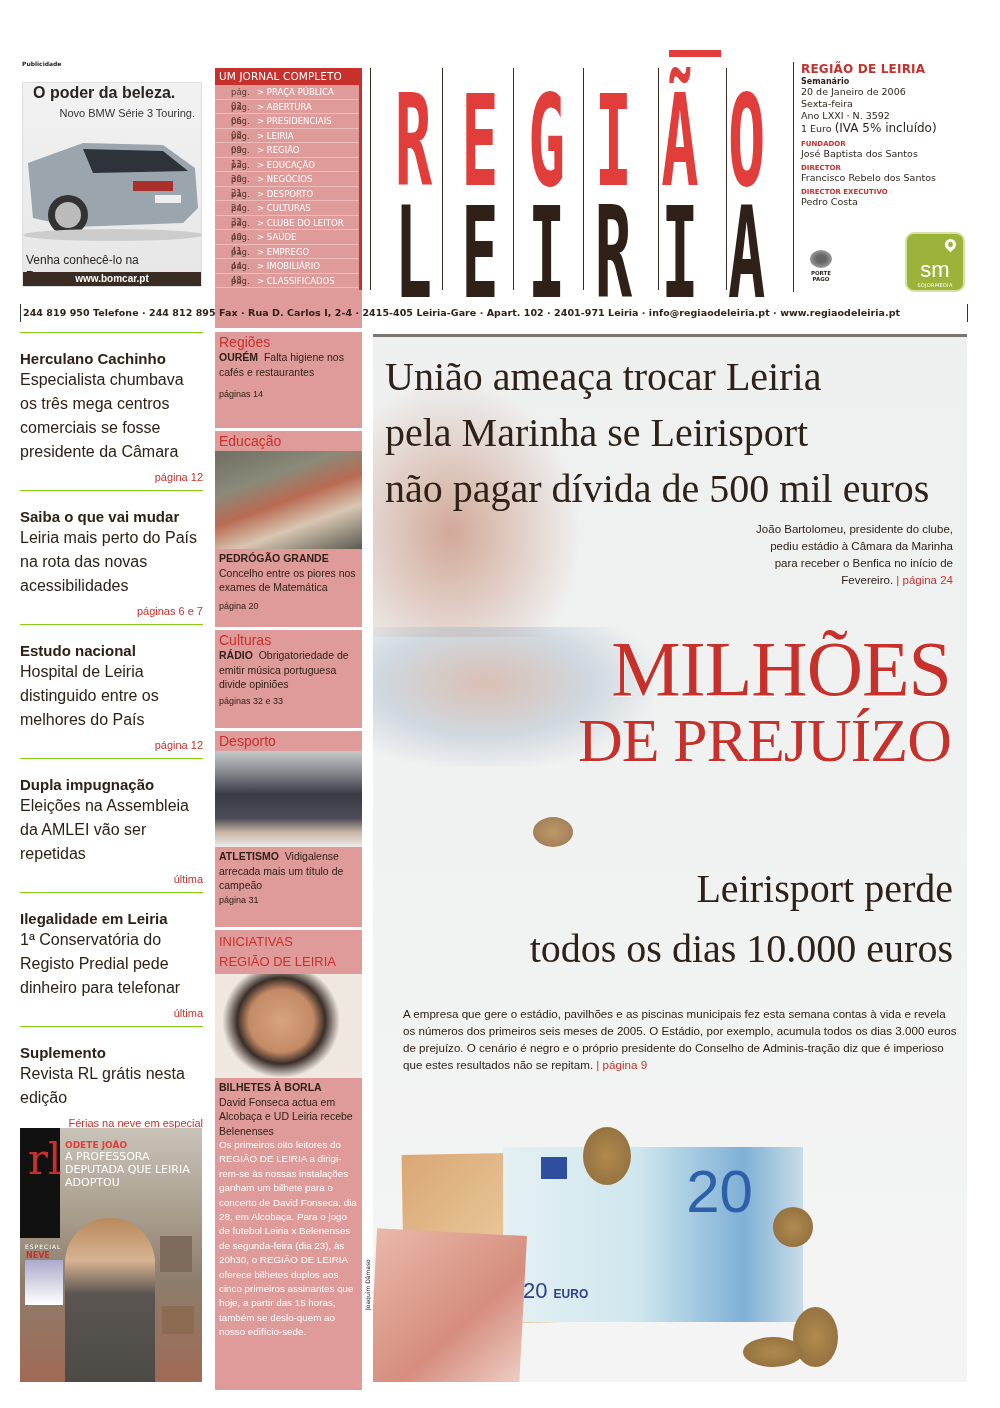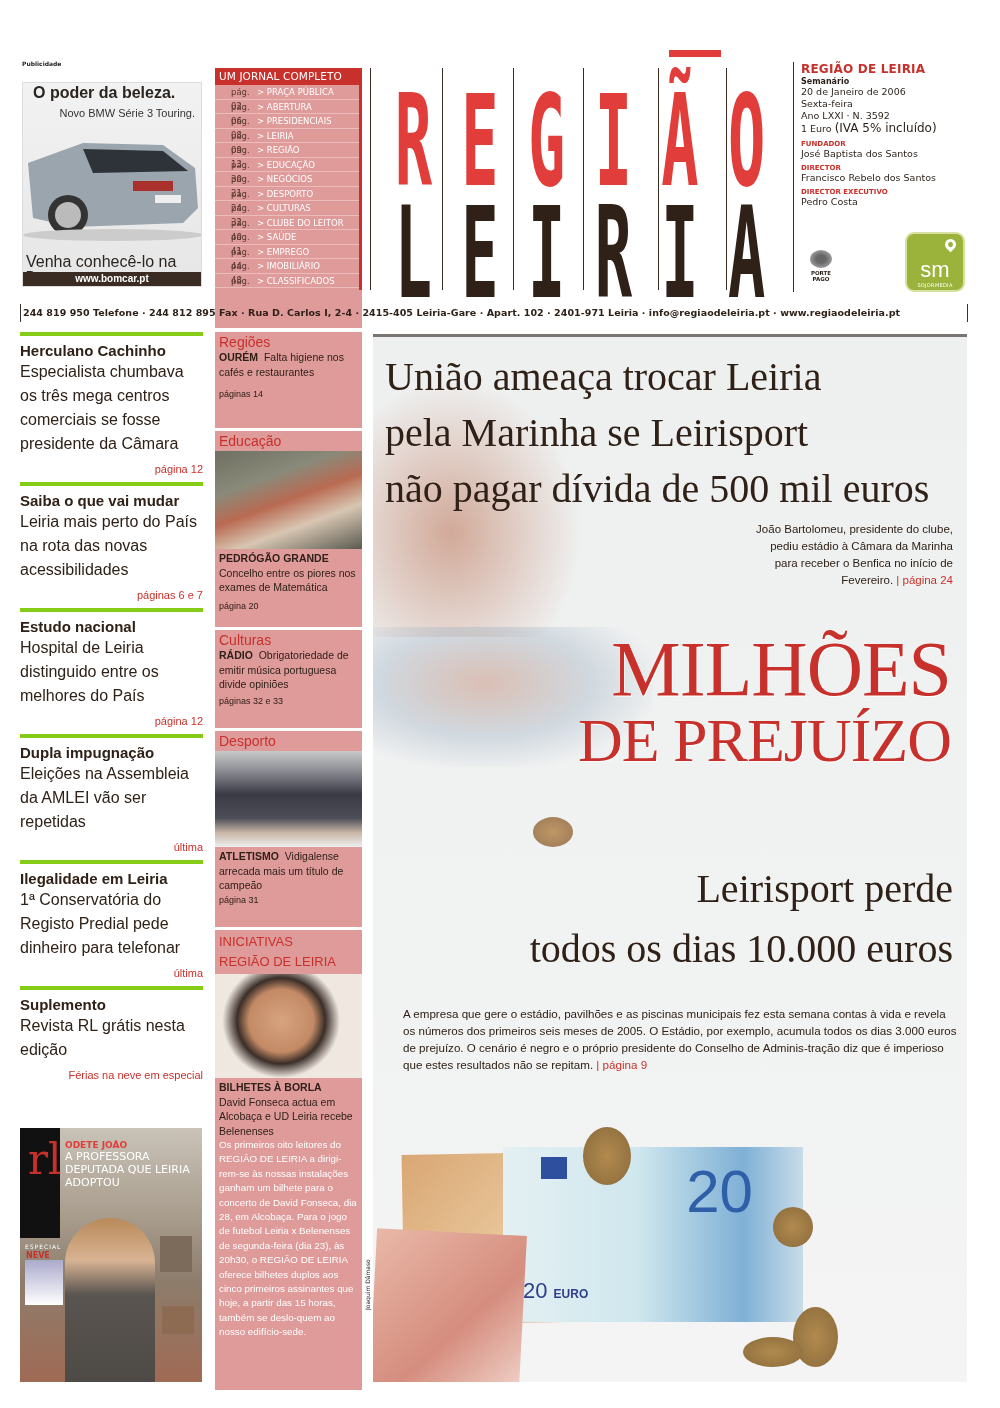--- a/index.html
+++ b/index.html
@@ -7,21 +7,21 @@
   body { position: relative; font-family: "DejaVu Sans", sans-serif; color: #2a1f18; }
 
   .abs { position: absolute; }
 
   
   .ad-tag { left: 22px; top: 60px; font-size: 6px; font-weight: bold; color: #222; }
   .ad { left: 22px; top: 82px; width: 180px; height: 205px; background: linear-gradient(#f2f2f2, #e6e6e6); border: 1px solid #ddd; overflow: hidden; }
   .ad .slogan { position: absolute; left: 10px; top: 1px; font-family: "Liberation Sans", sans-serif; font-weight: bold; font-size: 16px; color: #2b2520; }
   .ad .model { position: absolute; right: 6px; top: 24px; font-family: "Liberation Sans", sans-serif; font-size: 11px; color: #333; }
   .ad .car { position: absolute; left: 0; top: 40px; width: 180px; height: 120px; }
-  .ad .venha { position: absolute; left: 3px; top: 170px; font-family: "Liberation Sans", sans-serif; font-size: 16px; color: #2b2520; }
+  .ad .venha { position: absolute; left: 3px; top: 170px; font-family: "Liberation Sans", sans-serif; font-size: 12px; color: #2b2520; }
   .ad .bomcar { position: absolute; left: 3px; top: 186px; font-family: "Liberation Sans", sans-serif; font-size: 8.5px; color: #2b2520; white-space: nowrap; }
   .ad .bomcar b { font-size: 12px; }
   .ad .url { position: absolute; left: 0; bottom: 0; width: 100%; height: 14px; background: #3a2c22; color: #fff; font-family: "Liberation Sans", sans-serif; font-weight: bold; font-size: 10px; text-align: center; line-height: 14px; }
 
   
   .index { left: 215px; top: 68px; width: 147px; height: 222px; background: #df9a9a; border-right: 3px solid #c8312b; }
   .index .head { background: #c8312b; color: #fff; font-size: 10.5px; height: 17px; line-height: 17px; padding-left: 4px; letter-spacing: 0.1px; }
   .index .row { height: 14.5px; border-bottom: 1px solid #ecbcbc; font-size: 8.5px; line-height: 14px; color: #fff; display: flex; }
   .index .row .pg { width: 42px; padding-left: 16px; color: #5a3a32; }
   .index .row .sec { color: #fff; }
@@ -50,21 +50,21 @@
   .smlogo .txt { font-size: 5px; letter-spacing: 0.3px; }
   .smlogo .pin { position: absolute; right: 7px; top: 5px; width: 11px; height: 11px; border-radius: 50% 50% 50% 0; background: #fff; transform: rotate(-45deg); }
   .smlogo .pin::after { content: ""; position: absolute; left: 3px; top: 3px; width: 5px; height: 5px; border-radius: 50%; background: #9bb33a; }
 
   
   .contact { left: 20px; top: 304px; width: 948px; height: 18px; border-left: 1px solid #333; border-right: 1px solid #333; font-size: 9.5px; font-weight: bold; line-height: 18px; padding-left: 2px; white-space: nowrap; color: #2f2117; letter-spacing: 0.05px; }
   .contact-bg { left: 215px; top: 290px; width: 147px; height: 38px; background: #df9a9a; }
 
   
   .leftcol { left: 20px; top: 332px; width: 183px; }
-  .story { border-top: 4px solid #84cc16; padding-top: 5px; margin-bottom: 6px; }
+  .story { border-top: 1px solid #84cc16; padding-top: 16px; margin-bottom: 6px; }
   .story h3 { font-size: 15px; font-weight: bold; line-height: 19px; color: #2f2117; font-family: "Liberation Sans", sans-serif; }
   .story p { font-size: 16px; line-height: 24px; color: #2f2117; font-family: "Liberation Sans", sans-serif; }
   .story .ref { text-align: right; color: #c8312b; font-size: 11px; margin-top: 6px; line-height: 14px; font-family: "Liberation Sans", sans-serif; }
 
   .rlcover { left: 20px; top: 1128px; width: 182px; height: 254px; background: linear-gradient(180deg, #c9c3b8 0%, #a89c8c 35%, #8d7d6c 60%, #a06a54 100%); overflow: hidden; }
   .rlcover .spine { position: absolute; left: 0; top: 0; width: 40px; height: 110px; background: #111; }
   .rlcover .rl { position: absolute; left: 8px; top: 10px; font-family: "DejaVu Serif", serif; font-size: 42px; color: #fff; line-height: 44px; }
   .rlcover .rl span { color: #c8312b; }
   .rlcover .esp { position: absolute; left: 5px; top: 115px; font-size: 6px; color: #fff; letter-spacing: 1px; }
   .rlcover .neve { position: absolute; left: 6px; top: 123px; font-size: 8px; color: #c8312b; font-weight: bold; }

